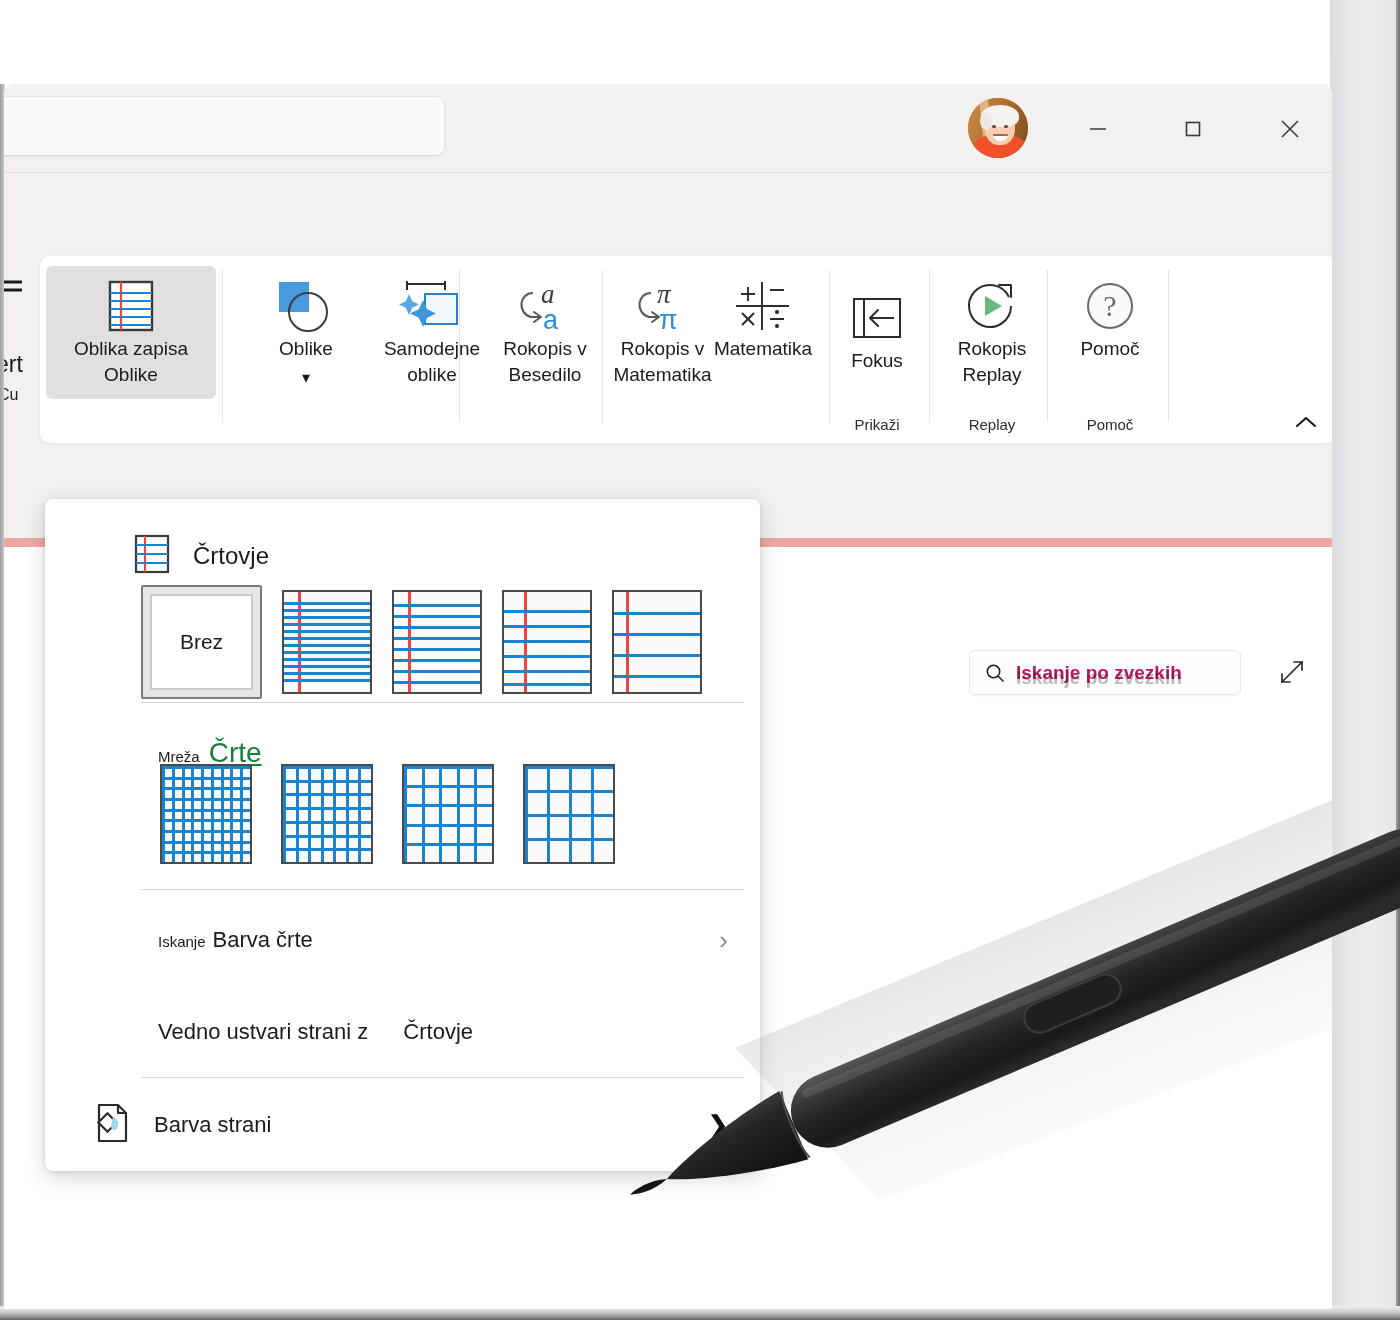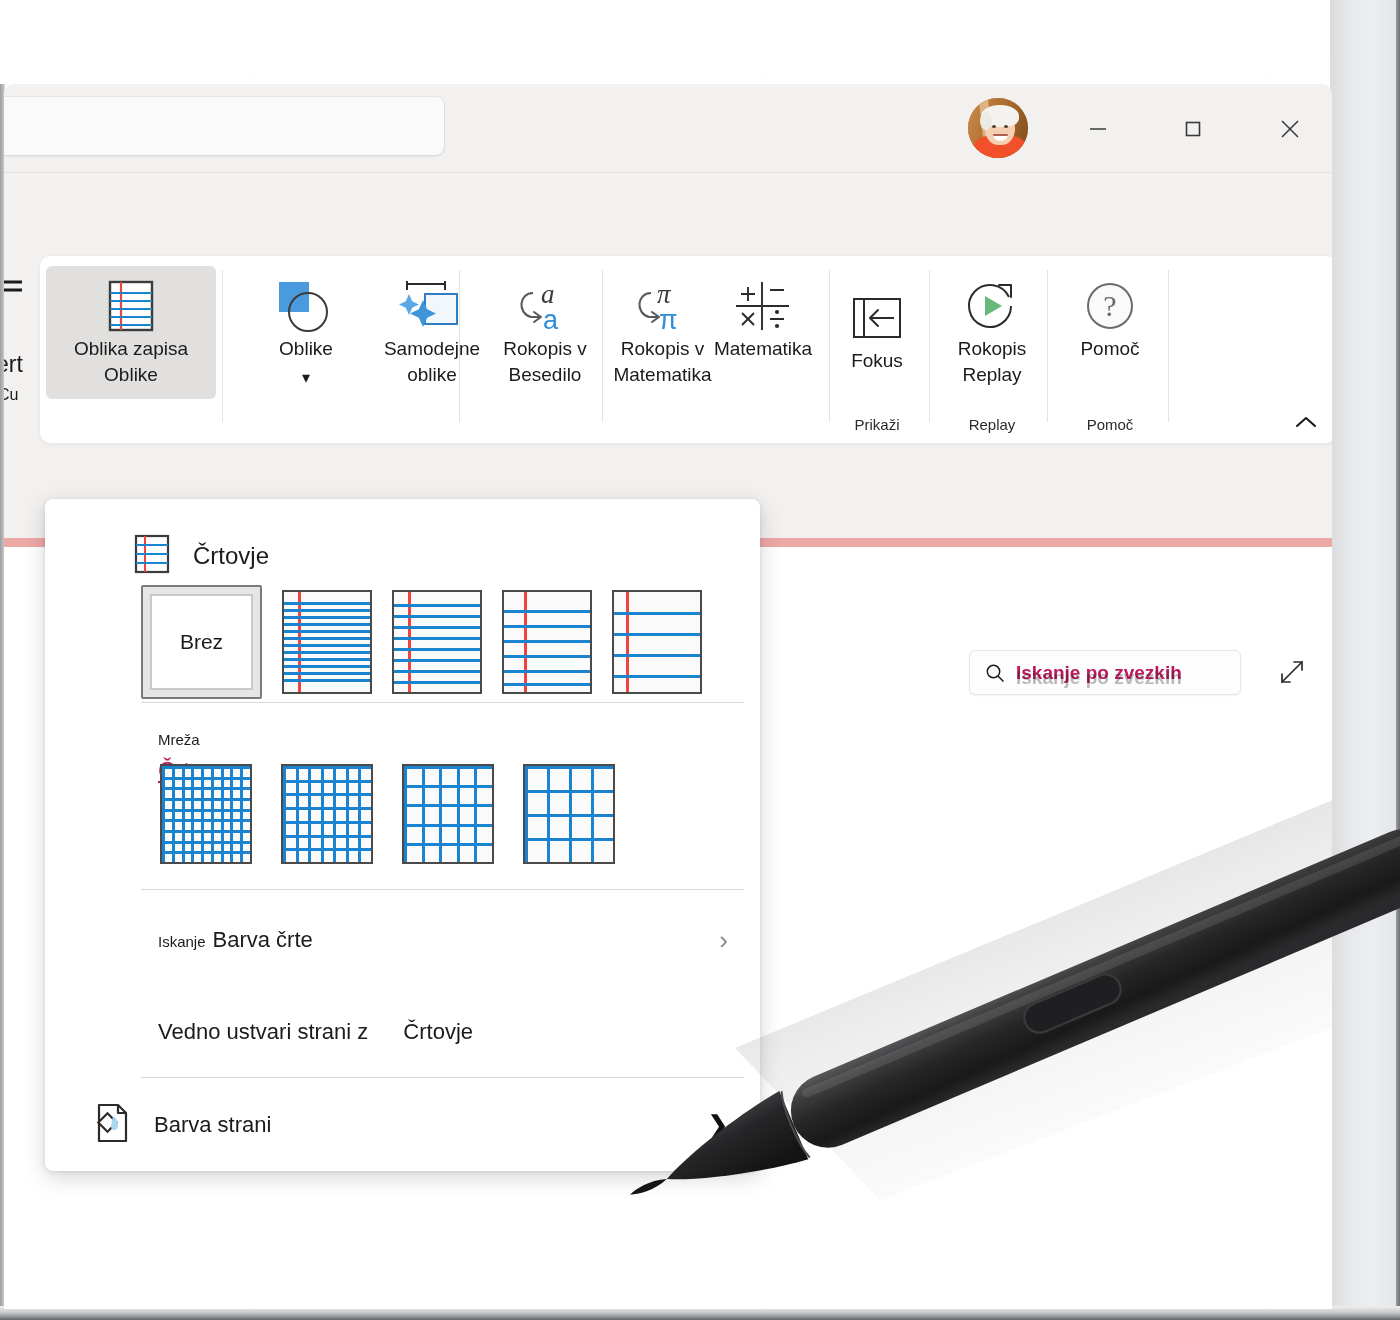--- a/index.html
+++ b/index.html
@@ -269,21 +269,21 @@
   .grid-thumb .gh { position:absolute; left:0; right:0; height:3px; background:#1b84d0; }
 
   .fl-divider {
     position:absolute; height:1px; background:#d8d8d8;
   }
   .fl-sublabel {
     position:absolute;
     display:flex; align-items:baseline; gap:9px;
   }
   .fl-sublabel .small { font-size:15px; color:#1b1b1b; }
-  .fl-sublabel .big { font-size:24px; color:#be185d;text-decoration:underline; }
+  .fl-sublabel .big { font-size:28px; color:#15803d;text-decoration:underline; }
 
   .fl-row {
     position: absolute;
     display: flex; align-items: center;
     cursor: default;
   }
   .fl-row .lbl { font-size: 22px; color: #1b1b1b; white-space:nowrap; }
   .fl-row .pre { font-size: 15px; color:#1b1b1b; }
   .fl-row .val { font-size: 22px; color:#1b1b1b; }
   .chev-r { font-size: 26px; color:#8a8a8a; line-height:1; }
@@ -580,21 +580,21 @@
           <div class="redline" style="left:12px;"></div>
           <div class="hl" style="top:20px"></div>
             <div class="hl" style="top:41px"></div>
           <div class="hl" style="top:62px"></div>
             <div class="hl" style="top:83px"></div>
         </div>
       </div>
 
       <div class="fl-divider" style="left:96px; top:203px; width:603px;"></div>
 
-      <div class="fl-sublabel" style="left:113px; top:232px;flex-direction:column;">
+      <div class="fl-sublabel" style="left:113px; top:238px;">
         <span class="small">Mreža</span>
         <span class="big">Črte</span>
       </div>
 
       <div class="thumb-row" style="left:115px; top:265px; gap:29px;">
         <div class="grid-thumb" id="g0" style="width:92px; height:100px;">
             <div class="gv" style="left: 0px;"></div>
             <div class="gh" style="top: 0px;"></div>
             <div class="gv" style="left: 10px;"></div>
             <div class="gh" style="top: 11px;"></div>

